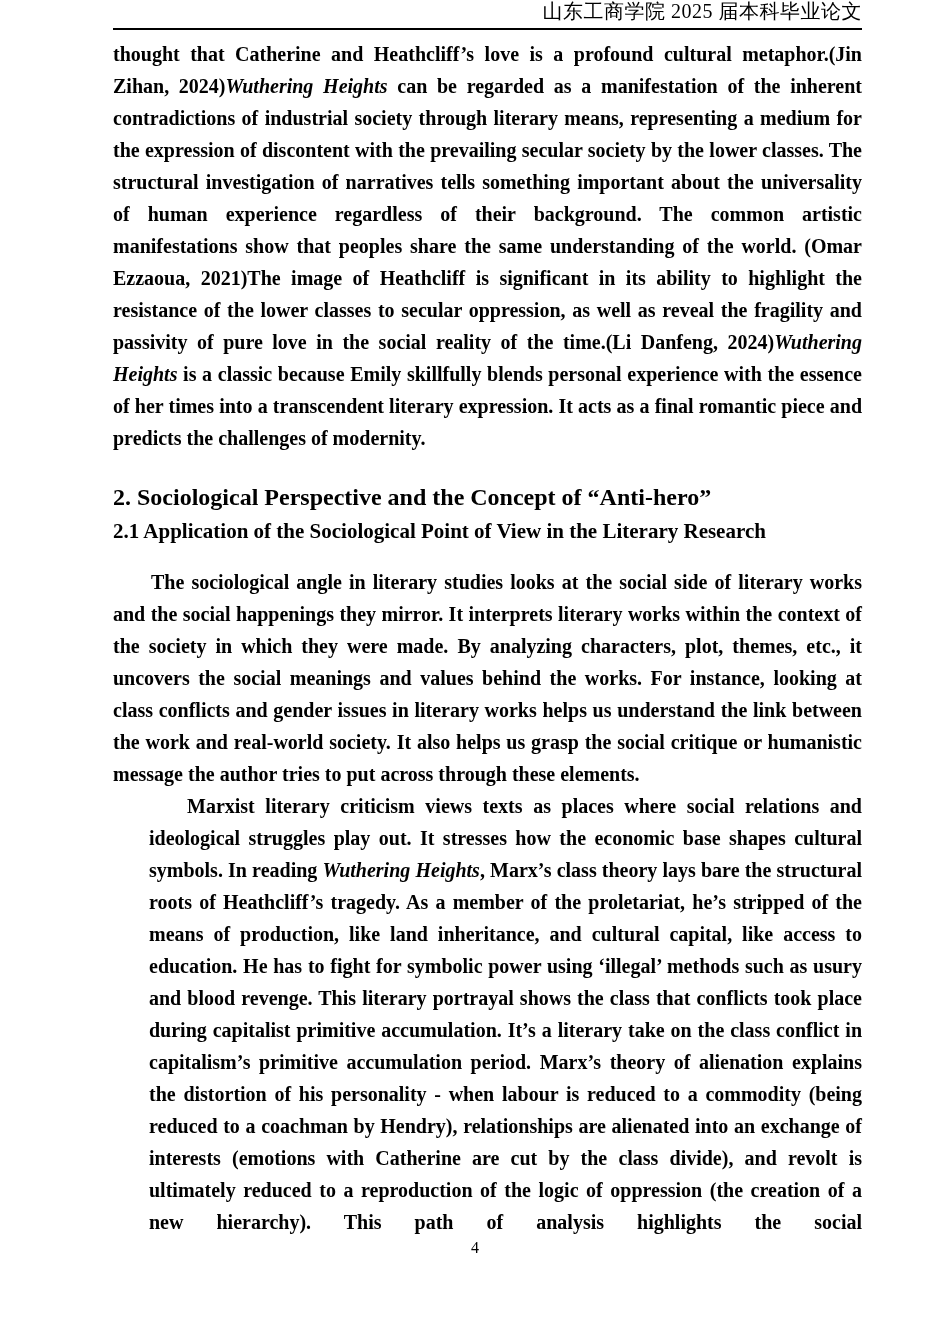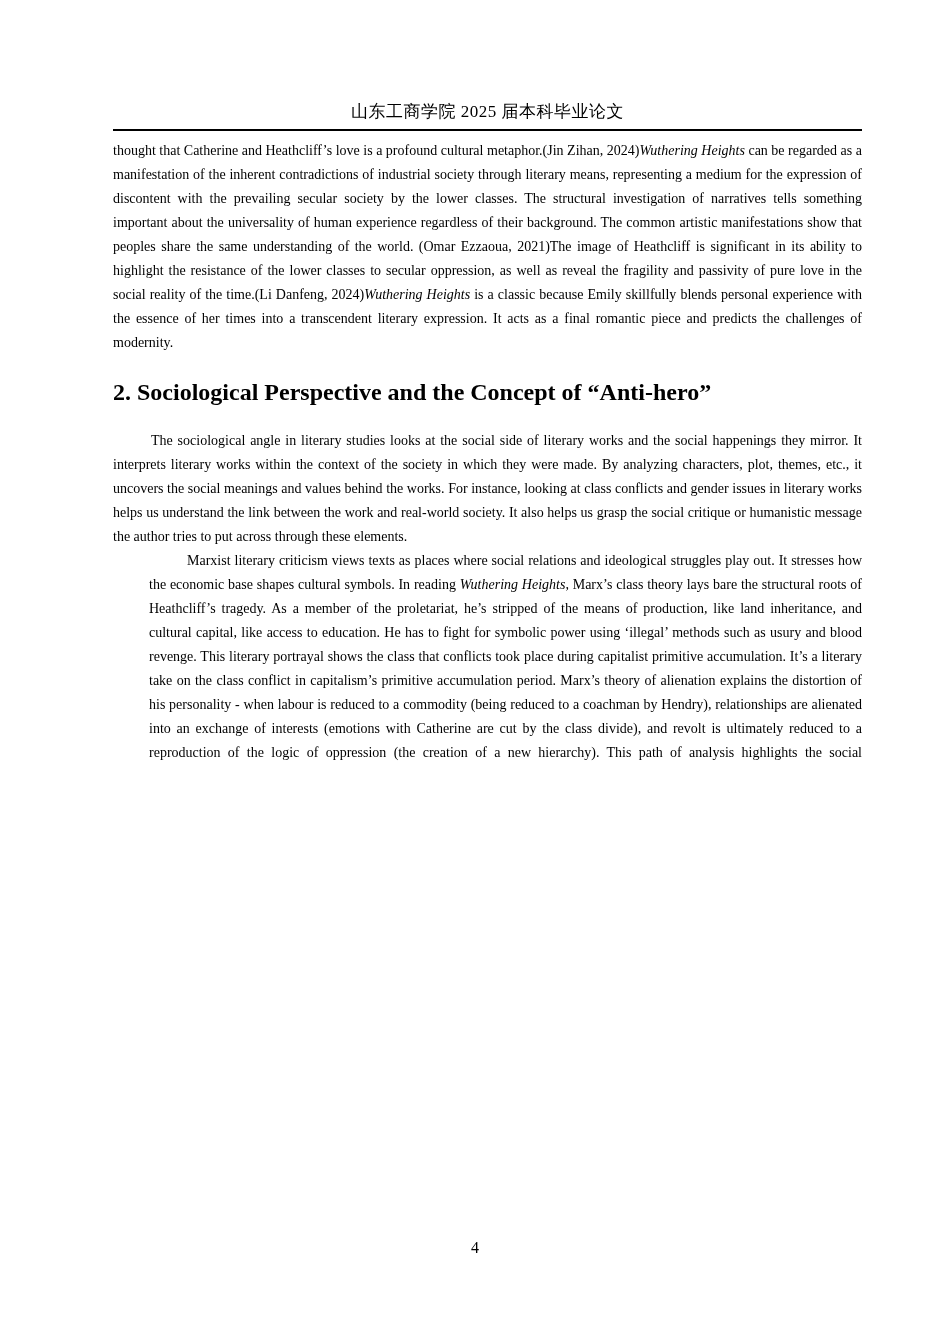--- a/index.html
+++ b/index.html
@@ -17,55 +17,55 @@
     font-family: "Liberation Serif", "DejaVu Serif", serif;
     overflow: hidden;
   }
   .content {
     position: absolute;
     left: 113px;
     right: 88px;
     top: 0;
   }
   .header-title {
-    padding-top: 101px;
-    text-align: center;
-    font-size: 17px;
+    text-align: right;
+    font-size: 20px;
     line-height: 22px;
     letter-spacing: 0.5px;
   }
   .header-rule {
     margin-top: 6px;
     border: none;
     border-top: 2px solid #000000;
     height: 0;
   }
   .body-text {
-    font-size: 14px;
-    line-height: 24px;
+    font-size: 20px;
+    line-height: 32px;
     text-align: justify;
+    font-weight: bold;
   }
   p.body-text {
     margin: 0;
   }
   p.first-para {
     margin-top: 8px;
   }
   p.indented {
     text-indent: 38px;
   }
   p.runs-on {
     text-align-last: justify;
     margin-left: 36px;
   }
   h1.section-heading {
     font-size: 24px;
     line-height: 34px;
     font-weight: bold;
-    margin: 20px 0 0 0;
+    margin: 26px 0 0 0;
   }
   h2.subsection-heading {
     font-size: 21px;
     line-height: 30px;
     font-weight: bold;
     margin: 2px 0 0 0;
   }
   p.after-heading {
     margin-top: 20px;
   }
@@ -86,20 +86,21 @@
   <div class="content">
 
     <div class="header-title">山东工商学院 2025 届本科毕业论文</div>
 
     <hr class="header-rule">
 
     <p class="body-text first-para"><span>thought that Catherine and Heathcliff’s love is a profound cultural metaphor.(Jin Zihan, 2024)</span><i>Wuthering Heights</i><span> can be regarded as a manifestation of the inherent contradictions of industrial society through literary means, representing a medium for the expression of discontent with the prevailing secular society by the lower classes. The structural investigation of narratives tells something important about the universality of human experience regardless of their background. The common artistic manifestations show that peoples share the same understanding of the world. (Omar Ezzaoua, 2021)The image of Heathcliff is significant in its ability to highlight the resistance of the lower classes to secular oppression, as well as reveal the fragility and passivity of pure love in the social reality of the time.(Li Danfeng, 2024)</span><i>Wuthering Heights</i><span> is a classic because Emily skillfully blends personal experience with the essence of her times into a transcendent literary expression. It acts as a final romantic piece and predicts the challenges of modernity.</span></p>
 
     <h1 class="section-heading">2. Sociological Perspective and the Concept of “Anti-hero”</h1>
 
+    <h2 class="subsection-heading">2.1 Application of the Sociological Point of View in the Literary Research</h2>
 
     <p class="body-text indented after-heading"><span>The sociological angle in literary studies looks at the social side of literary works and the social happenings they mirror. It interprets literary works within the context of the society in which they were made. By analyzing characters, plot, themes, etc., it uncovers the social meanings and values behind the works. For instance, looking at class conflicts and gender issues in literary works helps us understand the link between the work and real-world society. It also helps us grasp the social critique or humanistic message the author tries to put across through these elements.</span></p>
 
     <p class="body-text indented runs-on"><span>Marxist literary criticism views texts as places where social relations and ideological struggles play out. It stresses how the economic base shapes cultural symbols. In reading </span><i>Wuthering Heights</i><span>, Marx’s class theory lays bare the structural roots of Heathcliff’s tragedy. As a member of the proletariat, he’s stripped of the means of production, like land inheritance, and cultural capital, like access to education. He has to fight for symbolic power using ‘illegal’ methods such as usury and blood revenge. This literary portrayal shows the class that conflicts took place during capitalist primitive accumulation. It’s a literary take on the class conflict in capitalism’s primitive accumulation period. Marx’s theory of alienation explains the distortion of his personality - when labour is reduced to a commodity (being reduced to a coachman by Hendry), relationships are alienated into an exchange of interests (emotions with Catherine are cut by the class divide), and revolt is ultimately reduced to a reproduction of the logic of oppression (the creation of a new hierarchy). This path of analysis highlights the social</span></p>
 
   </div>
 
   <div class="page-number">4</div>
 </div>
 

